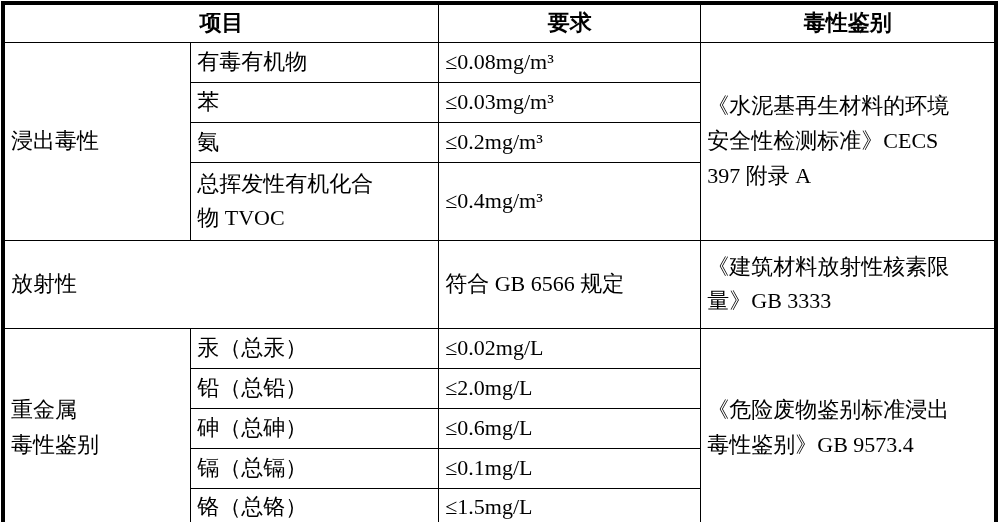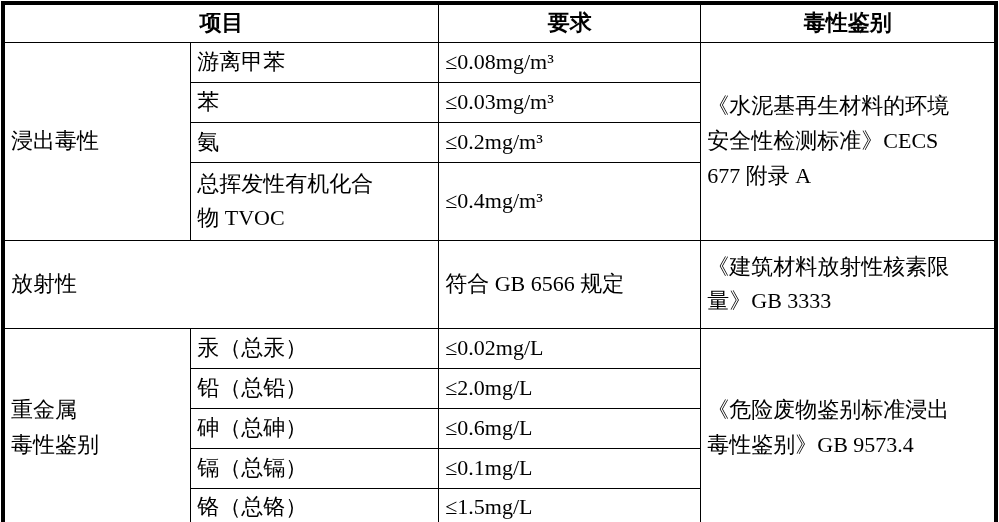--- a/index.html
+++ b/index.html
@@ -57,25 +57,25 @@
 
   <tbody>
       <tr class="header-row">
     <th colspan="2">项目</th>
     <th>要求</th>
     <th>毒性鉴别</th>
   </tr>
 
   <tr class="r-single">
     <td rowspan="4">浸出毒性</td>
-    <td>游离甲苯</td>
+    <td>有毒有机物</td>
     <td>≤0.08mg/m³</td>
     <td rowspan="4">《水泥基再生材料的环境
 安全性检测标准》CECS
-677 附录 A</td>
+397 附录 A</td>
   </tr>
   <tr class="r-single">
     <td>苯</td>
     <td>≤0.03mg/m³</td>
   </tr>
   <tr class="r-single">
     <td>氨</td>
     <td>≤0.2mg/m³</td>
   </tr>
   <tr class="r-tall">

